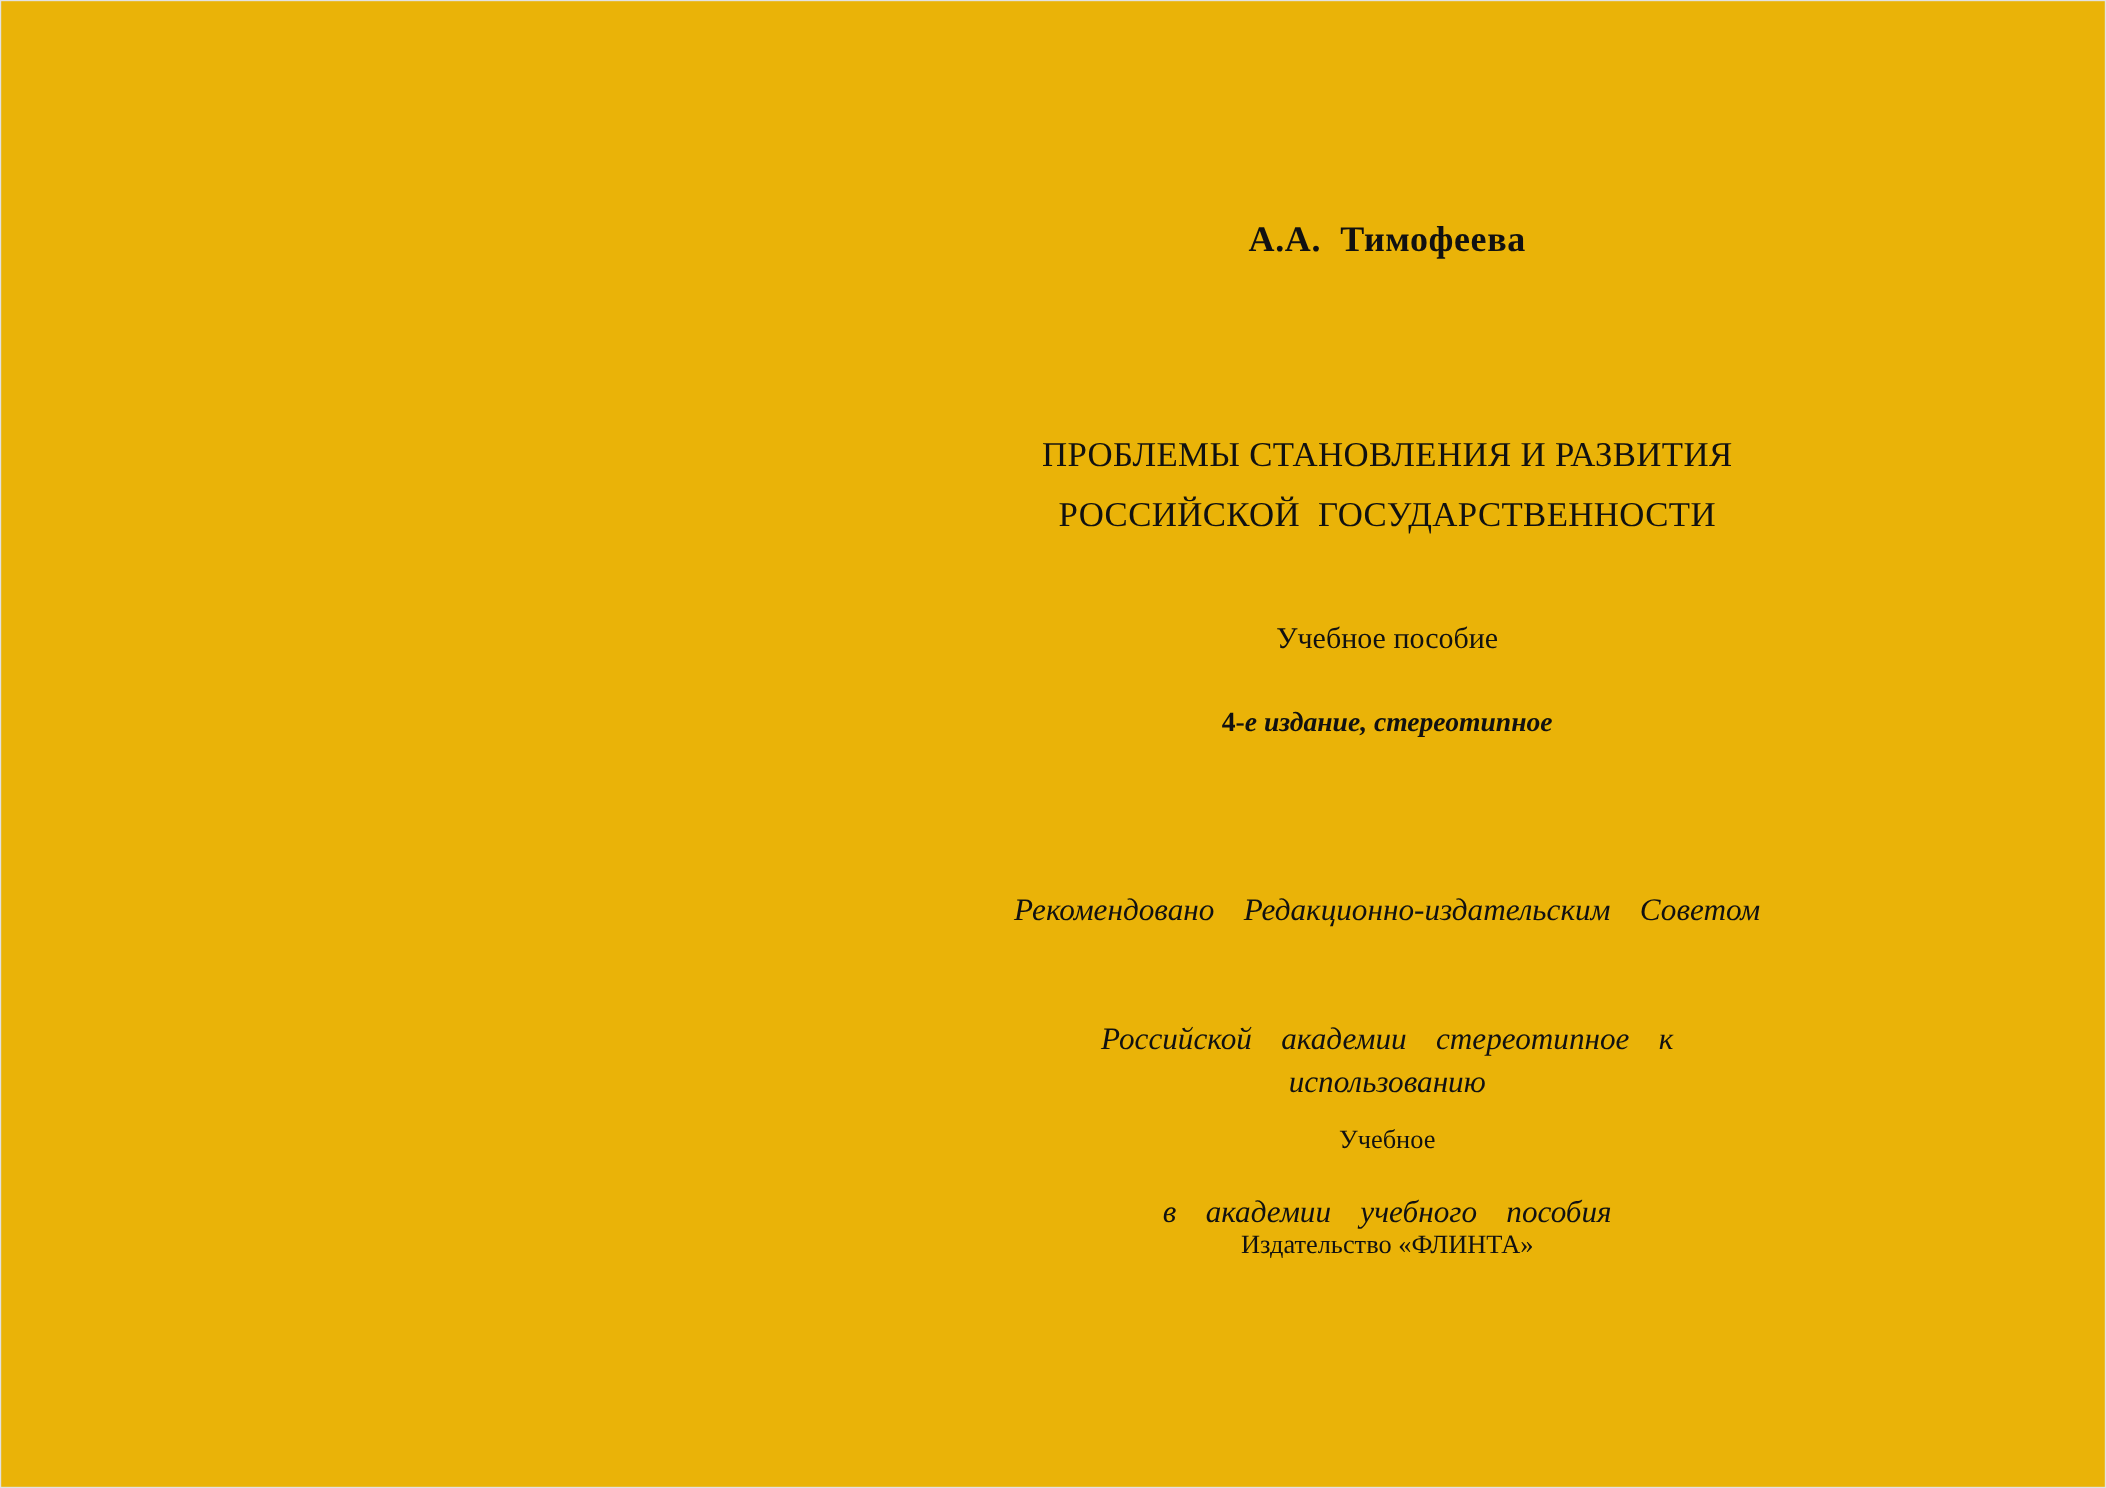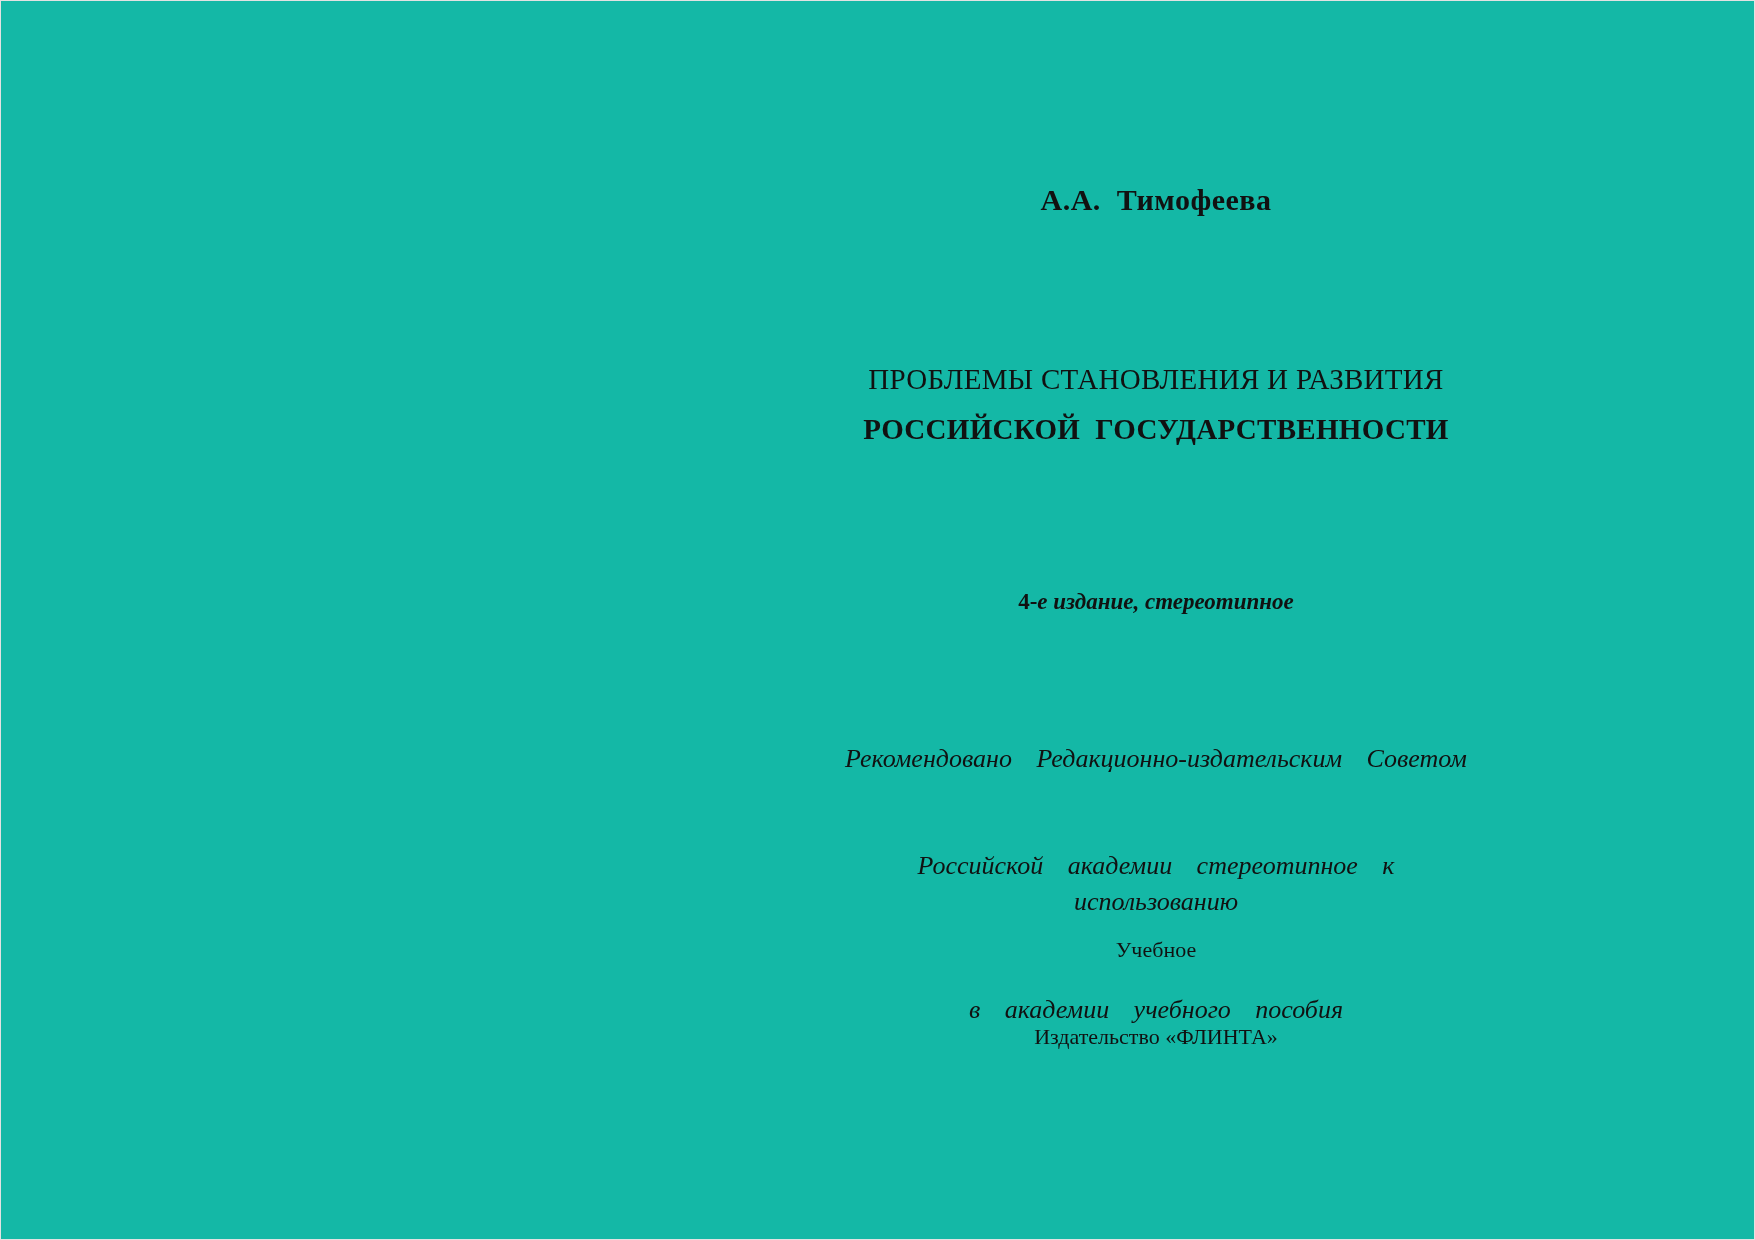--- a/index.html
+++ b/index.html
@@ -4,21 +4,21 @@
 <style>
   html, body {
     margin: 0;
     padding: 0;
     background: #ffffff;
   }
   .canvas {
     position: relative;
     width: 1755px;
     height: 1240px;
-    background: #14b8a6;
+    background: #eab308;
     box-sizing: border-box;
     border: 1px solid #e2e2e2;
     font-family: "Liberation Serif", "DejaVu Serif", serif;
     color: #111111;
     overflow: hidden;
   }
   .content-col {
     position: absolute;
     left: 830px;
     width: 650px;
@@ -39,21 +39,21 @@
     letter-spacing: 0.5px;
   }
   .title-1 {
     top: 362px;
     font-weight: normal;
     font-size: 29px;
     letter-spacing: 0.3px;
   }
   .title-2 {
     top: 412px;
-    font-weight: bold;
+    font-weight: normal;
     font-size: 29px;
     letter-spacing: 0.3px;
   }
   .subtitle {
     top: 518px;
     font-size: 25px;
   }
   .edition {
     top: 588px;
     font-size: 23px;
@@ -80,20 +80,21 @@
 
 <div class="canvas">
   <div class="content-col">
 
     <div class="line author">А.А.  Тимофеева</div>
 
     <div class="line title-1">ПРОБЛЕМЫ СТАНОВЛЕНИЯ И РАЗВИТИЯ</div>
 
     <div class="line title-2">РОССИЙСКОЙ  ГОСУДАРСТВЕННОСТИ</div>
 
+    <div class="line subtitle">Учебное пособие</div>
 
     <div class="line edition"><span>4-</span><span class="italic-part">е издание, стереотипное</span></div>
 
     <div class="line recommendation">
       <div>Рекомендовано  Редакционно-издательским  Советом</div>
       <div>Российской  академии  стереотипное  к  использованию</div>
       <div>в  академии  учебного  пособия</div>
     </div>
 
     <div class="line imprint">

